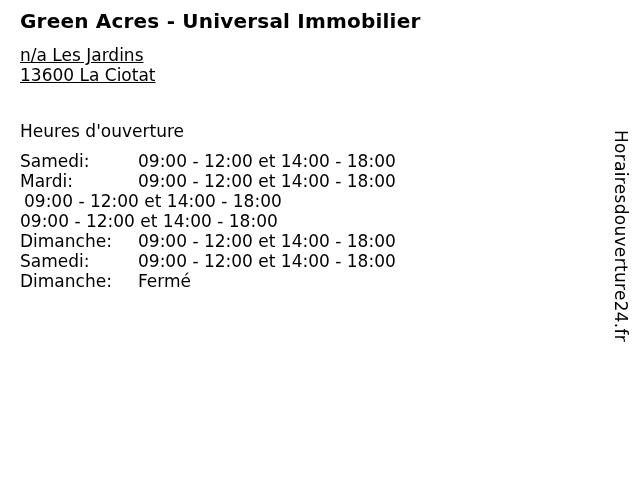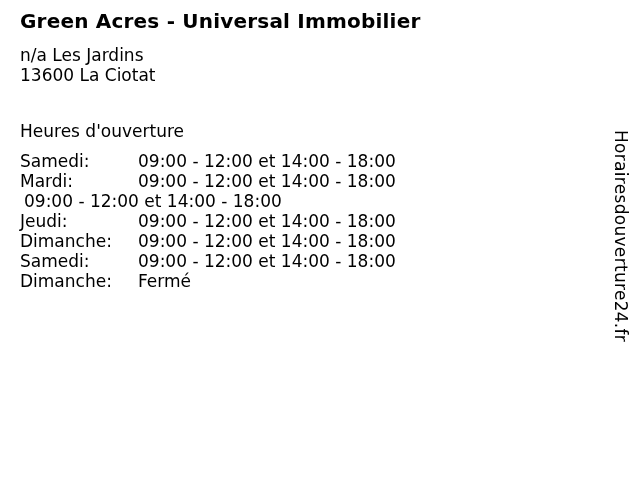--- a/index.html
+++ b/index.html
@@ -27,20 +27,21 @@
     letter-spacing: 0.2px;
     white-space: nowrap;
   }
   .address-block {
     position: absolute;
     left: 20px;
     top: 45px;
     font-size: 17px;
     line-height: 20px;
     white-space: nowrap;
+    text-decoration: underline;
   }
   .hours-heading {
     position: absolute;
     left: 20px;
     top: 121px;
     font-size: 17px;
     font-weight: normal;
     white-space: nowrap;
     text-align: right;
   }
@@ -93,21 +94,20 @@
       <span class="time-cell">09:00 - 12:00 et 14:00 - 18:00</span>
     </div>
     <div class="hours-row">
       <span class="day-cell">Mardi:</span>
       <span class="time-cell">09:00 - 12:00 et 14:00 - 18:00</span>
     </div>
     <div class="hours-row">
       <span class="time-cell">09:00 - 12:00 et 14:00 - 18:00</span>
     </div>
     <div class="hours-row">
-      <span class="day-cell">Jeudi:</span>
       <span class="time-cell">09:00 - 12:00 et 14:00 - 18:00</span>
     </div>
     <div class="hours-row">
       <span class="day-cell">Dimanche:</span>
       <span class="time-cell">09:00 - 12:00 et 14:00 - 18:00</span>
     </div>
     <div class="hours-row">
       <span class="day-cell">Samedi:</span>
       <span class="time-cell">09:00 - 12:00 et 14:00 - 18:00</span>
     </div>

